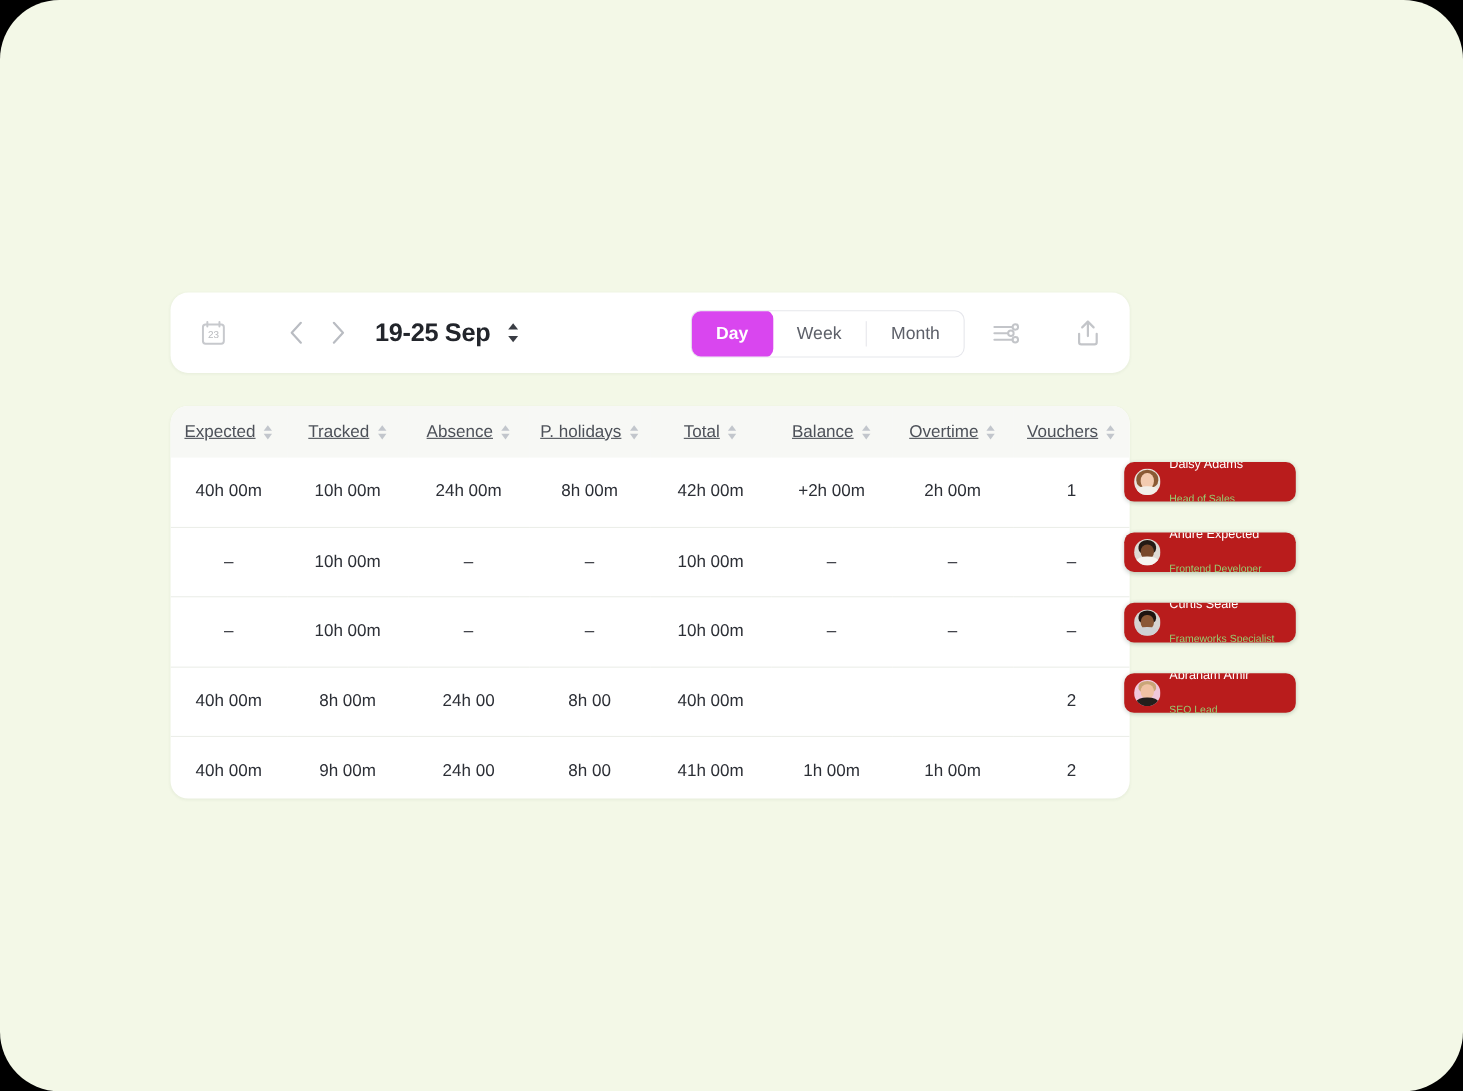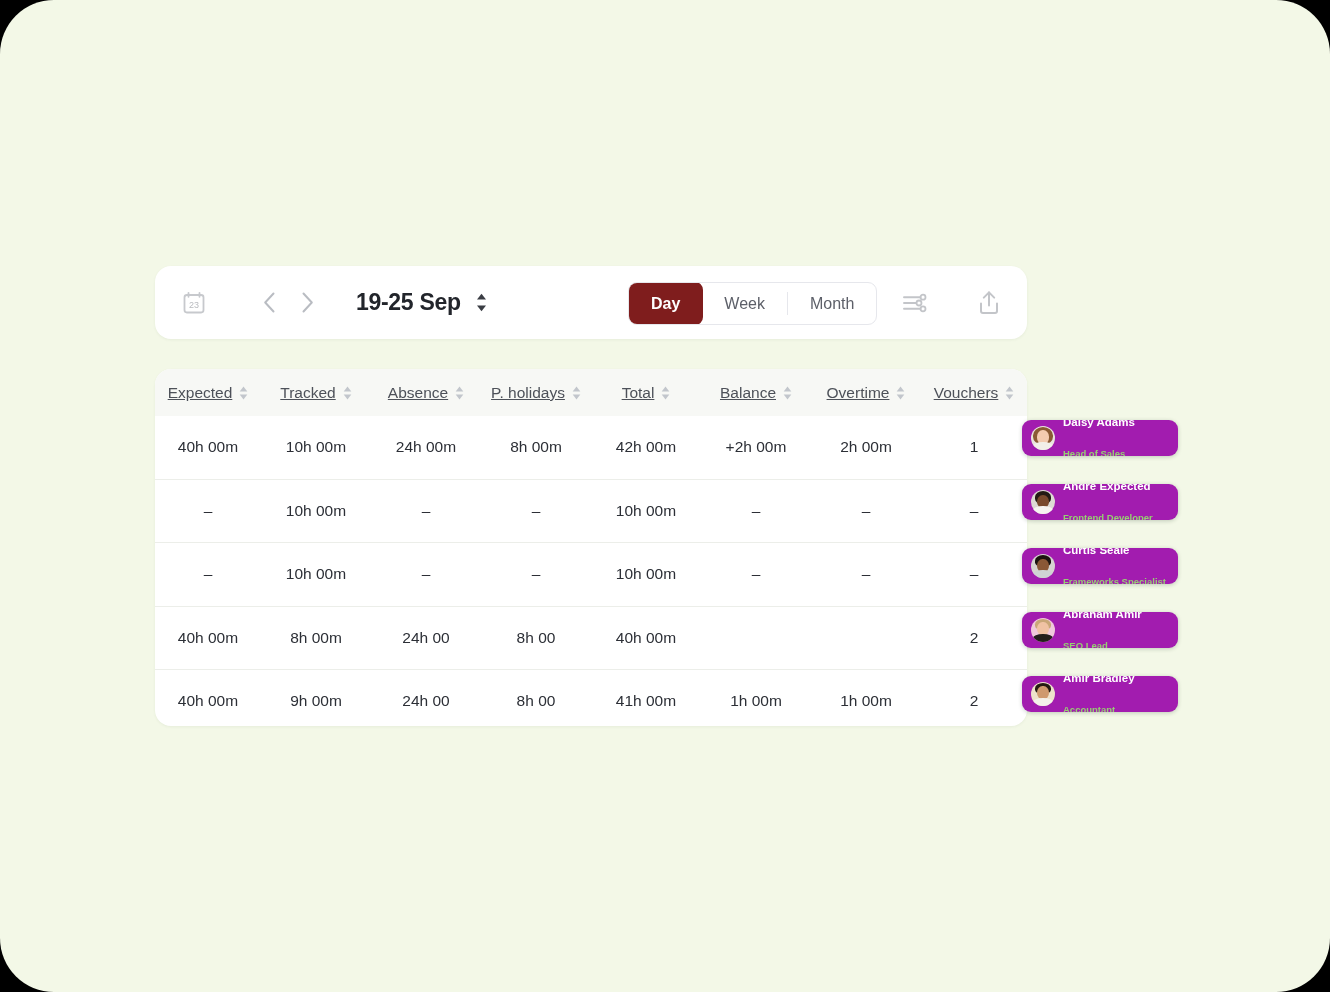--- a/index.html
+++ b/index.html
@@ -61,21 +61,21 @@
     height: 28px;
     display: flex;
     align-items: center;
     justify-content: center;
     cursor: pointer;
   }
 
   .date-group {
     display: flex;
     align-items: center;
-    margin-left: 37px;
+    margin-left: 22px;
     gap: 14px;
     cursor: pointer;
   }
   .date-label {
     font-size: 23px;
     font-weight: bold;
     color: #22252b;
     letter-spacing: -0.3px;
     white-space: nowrap;
   }
@@ -98,21 +98,21 @@
     align-items: center;
     justify-content: center;
     font-size: 16px;
     color: #5d6069;
     padding: 0 22px;
     cursor: pointer;
     position: relative;
     white-space: nowrap;
   }
   .seg.active {
-    background: #7f1d1d;
+    background: #d946ef;
     color: #ffffff;
     font-weight: bold;
     border-radius: 8px;
     margin: -1px;
     padding: 0 23px;
   }
   .seg-divider {
     width: 1px;
     background: #e6e7ec;
     margin: 9px 0;
@@ -203,27 +203,26 @@
   col.c-balance  { width: 110px; }
   col.c-overtime { width: 110px; }
   col.c-vouchers { width: 106px; }
 
   
   .badge {
     position: absolute;
     left: 1022px;
     width: 156px;
     height: 36px;
-    background: #a21caf;
+    background: #b91c1c;
     border-radius: 9px;
     display: flex;
     align-items: center;
     box-shadow: 0 1px 4px rgba(15,45,25,0.22);
     overflow: hidden;
-    font-weight: bold;
   }
   .badge .avatar {
     width: 24px;
     height: 24px;
     border-radius: 50%;
     margin-left: 9px;
     flex: 0 0 auto;
     overflow: hidden;
     position: relative;
   }
@@ -528,28 +527,14 @@
         <div class="skin" style="left:27%;top:16%;width:46%;height:54%;background:#f0c2a4"></div>
         <div class="body" style="background:#241f1c"></div>
       </div>
     </div>
     <div class="who">
       <span class="nm">Abraham Amir</span>
       <span class="role">SEO Lead</span>
     </div>
   </div>
 
-  <div class="badge" style="top:676px">
-    <div class="avatar">
-      <div class="face">
-        <div class="bg" style="background:#eee2cb"></div>
-        <div class="hair" style="left:16%;top:5%;width:68%;height:46%;background:#241a12"></div>
-        <div class="skin" style="left:27%;top:18%;width:46%;height:54%;background:#cf9a6e"></div>
-        <div class="body" style="background:#f4f1ea"></div>
-      </div>
-    </div>
-    <div class="who">
-      <span class="nm">Amir Bradley</span>
-      <span class="role">Accountant</span>
-    </div>
-  </div>
 
 </div>
 
 </body></html>

